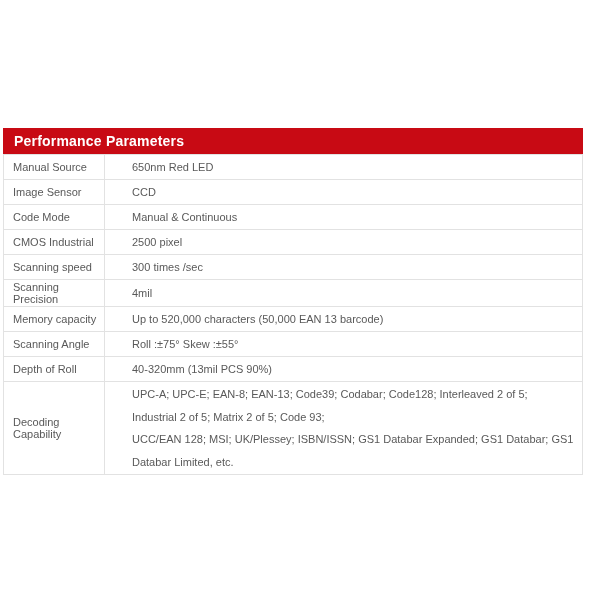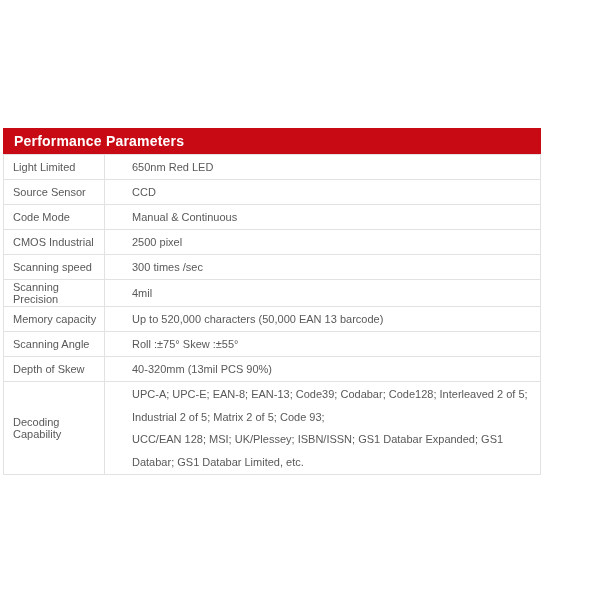--- a/index.html
+++ b/index.html
@@ -14,21 +14,21 @@
   .page {
     position: relative;
     width: 600px;
     height: 600px;
     background: #ffffff;
   }
   .spec-block {
     position: absolute;
     top: 128px;
     left: 3px;
-    width: 538px;
+    width: 580px;
     border-radius: 6px;
   }
   .title-bar {
     height: 26px;
     line-height: 26px;
     background: #c80a14;
     color: #ffffff;
     font-size: 14px;
     font-weight: bold;
     padding-left: 11px;
@@ -70,25 +70,25 @@
 </style>
 </head>
 <body>
 
 <div class="page">
   <div class="spec-block">
     <div class="title-bar">Performance Parameters</div>
     <table class="spec-table">
       <tbody id="spec-tbody">
           <tr class="spec-row">
-    <td class="label-cell">Light Limited</td>
+    <td class="label-cell">Manual Source</td>
     <td class="value-cell">650nm Red LED</td>
   </tr>
           <tr class="spec-row">
-    <td class="label-cell">Source Sensor</td>
+    <td class="label-cell">Image Sensor</td>
     <td class="value-cell">CCD</td>
   </tr>
           <tr class="spec-row">
     <td class="label-cell">Code Mode</td>
     <td class="value-cell">Manual &amp; Continuous</td>
   </tr>
           <tr class="spec-row">
     <td class="label-cell">CMOS Industrial</td>
     <td class="value-cell">2500 pixel</td>
   </tr>
@@ -102,21 +102,21 @@
   </tr>
           <tr class="spec-row">
     <td class="label-cell">Memory capacity</td>
     <td class="value-cell">Up to 520,000 characters (50,000 EAN 13 barcode)</td>
   </tr>
           <tr class="spec-row">
     <td class="label-cell">Scanning Angle</td>
     <td class="value-cell">Roll :±75° Skew :±55°</td>
   </tr>
           <tr class="spec-row">
-    <td class="label-cell">Depth of Skew</td>
+    <td class="label-cell">Depth of Roll</td>
     <td class="value-cell">40-320mm  (13mil PCS 90%)</td>
   </tr>
           <tr class="spec-row spec-row-tall">
     <td class="label-cell">Decoding Capability</td>
     <td class="value-cell">UPC-A; UPC-E; EAN-8; EAN-13; Code39; Codabar; Code128; Interleaved 2 of 5; Industrial 2 of 5; Matrix 2 of 5; Code 93;
 UCC/EAN 128; MSI; UK/Plessey; ISBN/ISSN; GS1 Databar Expanded; GS1 Databar; GS1 Databar Limited, etc.</td>
   </tr>
         </tbody>
     </table>
   </div>

